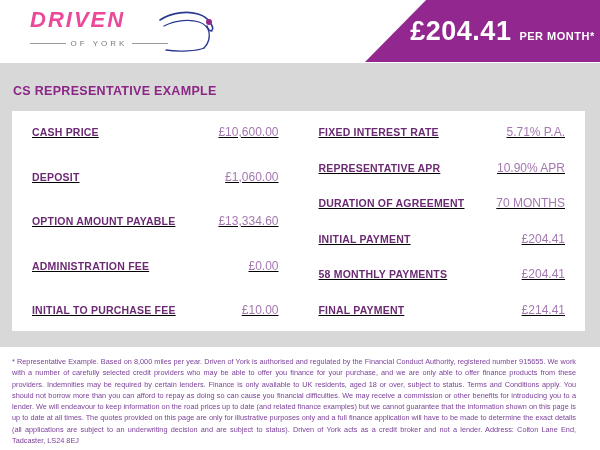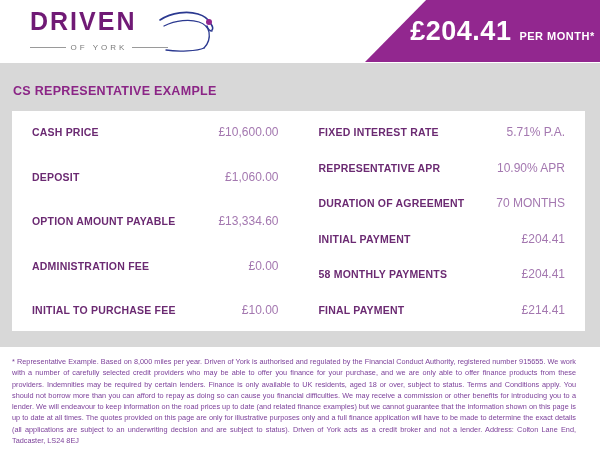--- a/index.html
+++ b/index.html
@@ -15,23 +15,24 @@
     position: relative;
     width: 600px; height: 63px;
     background: #ffffff;
   }
   .logo {
     position: absolute; left: 30px; top: 8px;
     width: 160px;
   }
   .logo-name {
     font-weight: bold;
-    font-size: 25px;
+    font-style: italic;
+    font-size: 22px;
     letter-spacing: 2px;
-    color: #701a75;
+    color: #ec4899;
     line-height: 1.1;
     white-space: nowrap;
   }
   .logo-sub {
     display: flex; align-items: center;
     margin-top: 7px; width: 138px;
   }
   .logo-sub .rule { flex: 1; height: 1px; background: #9a9a9a; }
   .logo-sub-text {
     font-size: 8px; letter-spacing: 3px;
@@ -66,20 +67,21 @@
   }
   .section-heading {
     font-size: 12.5px; font-weight: bold;
     color: #8b2586;
     letter-spacing: 0.3px;
     margin: 21px 0 0 13px;
   }
   .cards {
     display: flex;
     padding: 13px 15px 0 12px;
+    text-decoration: underline;
   }
   .card {
     flex: 1;
     background: #ffffff;
     height: 220px;
     padding: 14px 20px;
     display: flex;
     flex-direction: column;
     justify-content: space-between;
   }

